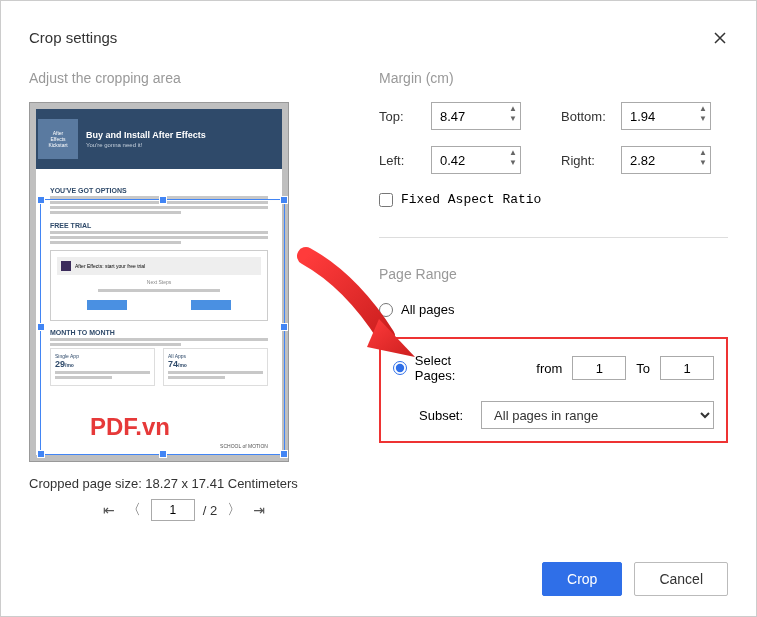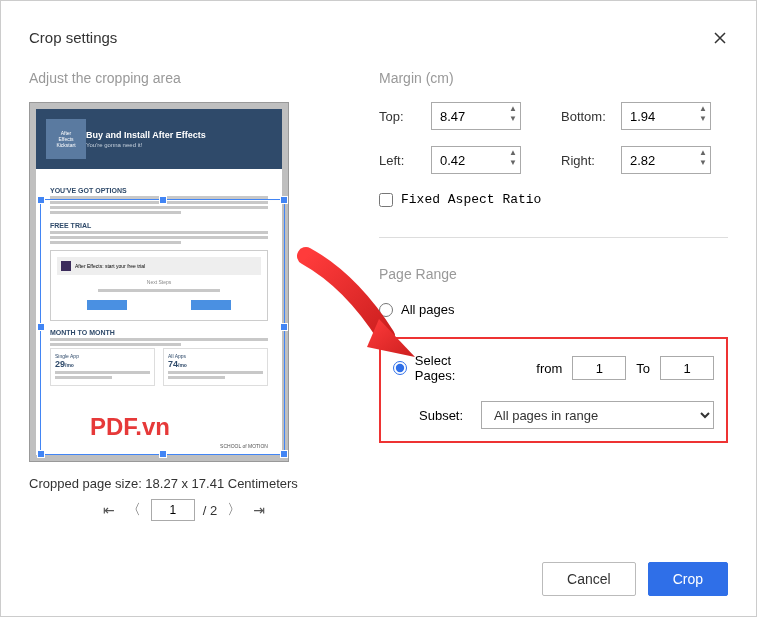--- a/index.html
+++ b/index.html
@@ -7,21 +7,21 @@
   .dialog { padding: 28px 28px 20px 28px; height: 100%; position: relative; }
   .header { display: flex; justify-content: space-between; align-items: center; margin-bottom: 24px; }
   .header h2 { font-size: 15px; font-weight: normal; color: #333; }
   .close-icon { cursor: pointer; color: #333; font-size: 14px; width: 16px; height: 16px; display:flex; align-items:center; justify-content:center; }
   .content { display: flex; gap: 40px; }
   .left-col { width: 310px; }
   .section-title { color: #999; font-size: 14px; margin-bottom: 16px; }
   .preview-wrap { position: relative; }
   .preview-page { width: 260px; height: 360px; background: #bfbfbf; border: 1px solid #999; position: relative; overflow: hidden; }
   .preview-inner { position: absolute; left: 6px; top: 6px; right: 6px; bottom: 6px; background: #fff; }
-  .preview-banner { background: #2f4a6a; height: 60px; padding: 8px 10px; display:flex; align-items:center; }
+  .preview-banner { background: #2f4a6a; height: 60px; padding: 8px 2px; display:flex; align-items:center; gap:8px; }
   .banner-sq { width: 40px; height: 40px; background: #5a7aa0; }
   .banner-txt { color: #fff; font-size: 9px; font-weight: bold; }
   .banner-sub { color: #c5d0dc; font-size: 6px; margin-top:2px; }
   .preview-body { padding: 10px 14px; }
   .preview-body h6 { color: #2f4a6a; font-size: 7px; font-weight: bold; margin-top:8px; }
   .lorem { height: 3px; background: #c8c8c8; margin: 2px 0; }
   .lorem.short { width: 60%; }
   .preview-box { border: 1px solid #ccc; margin: 6px 0; padding: 6px; }
   .preview-box-head { background: #f0f0f0; font-size: 5px; padding: 4px; text-align:center; }
   .preview-btn { width: 60px; height: 10px; background: #4a90e2; margin: 4px auto; }
@@ -262,16 +262,16 @@
       <linearGradient id="ag" x1="0" y1="0" x2="1" y2="1">
         <stop offset="0" stop-color="#ff3b3b"></stop>
           <stop offset="1" stop-color="#cc1f1f"></stop>
       </linearGradient>
     </defs>
     <path d="M15 15 Q 60 40 95 95" stroke="url(#ag)" stroke-width="18" fill="none" stroke-linecap="round"></path>
     <polygon points="88,78 124,116 76,106" fill="url(#ag)"></polygon>
   </svg>
 
   <div class="btn-row">
+    <button class="btn btn-primary">Crop</button>
     <button class="btn btn-cancel">Cancel</button>
-    <button class="btn btn-primary">Crop</button>
   </div>
 </div>
 
 </body></html>

